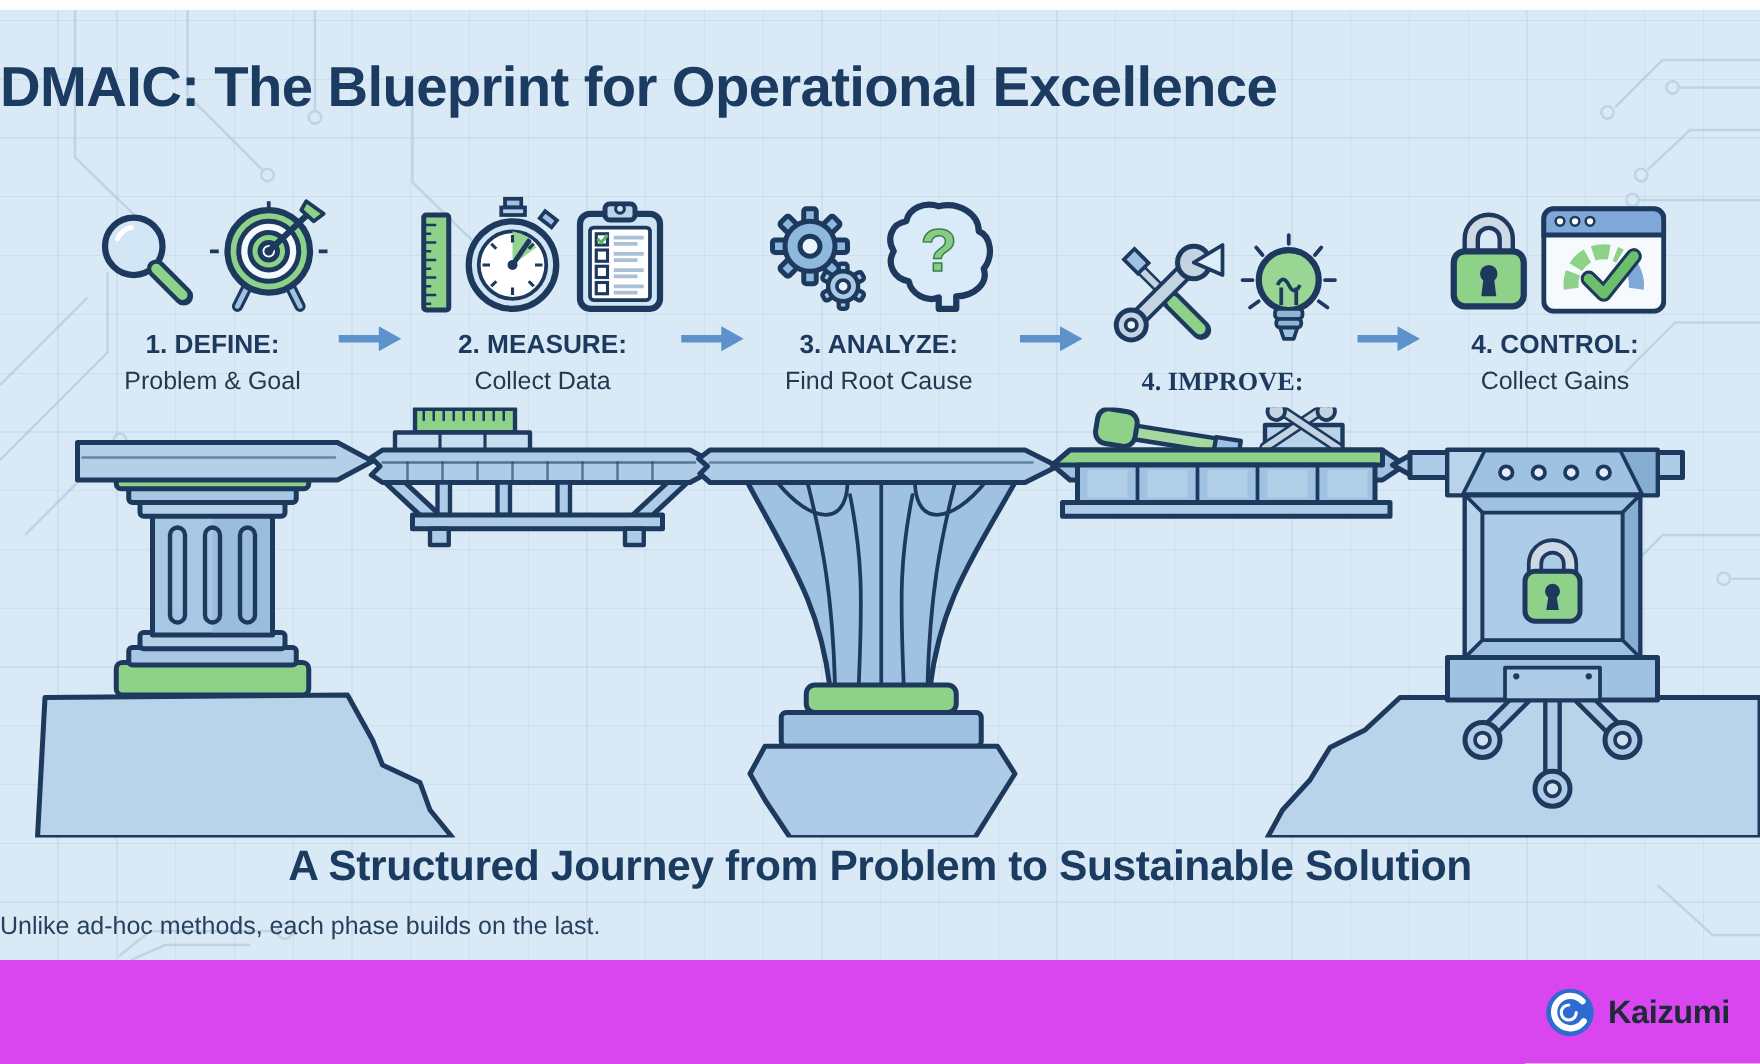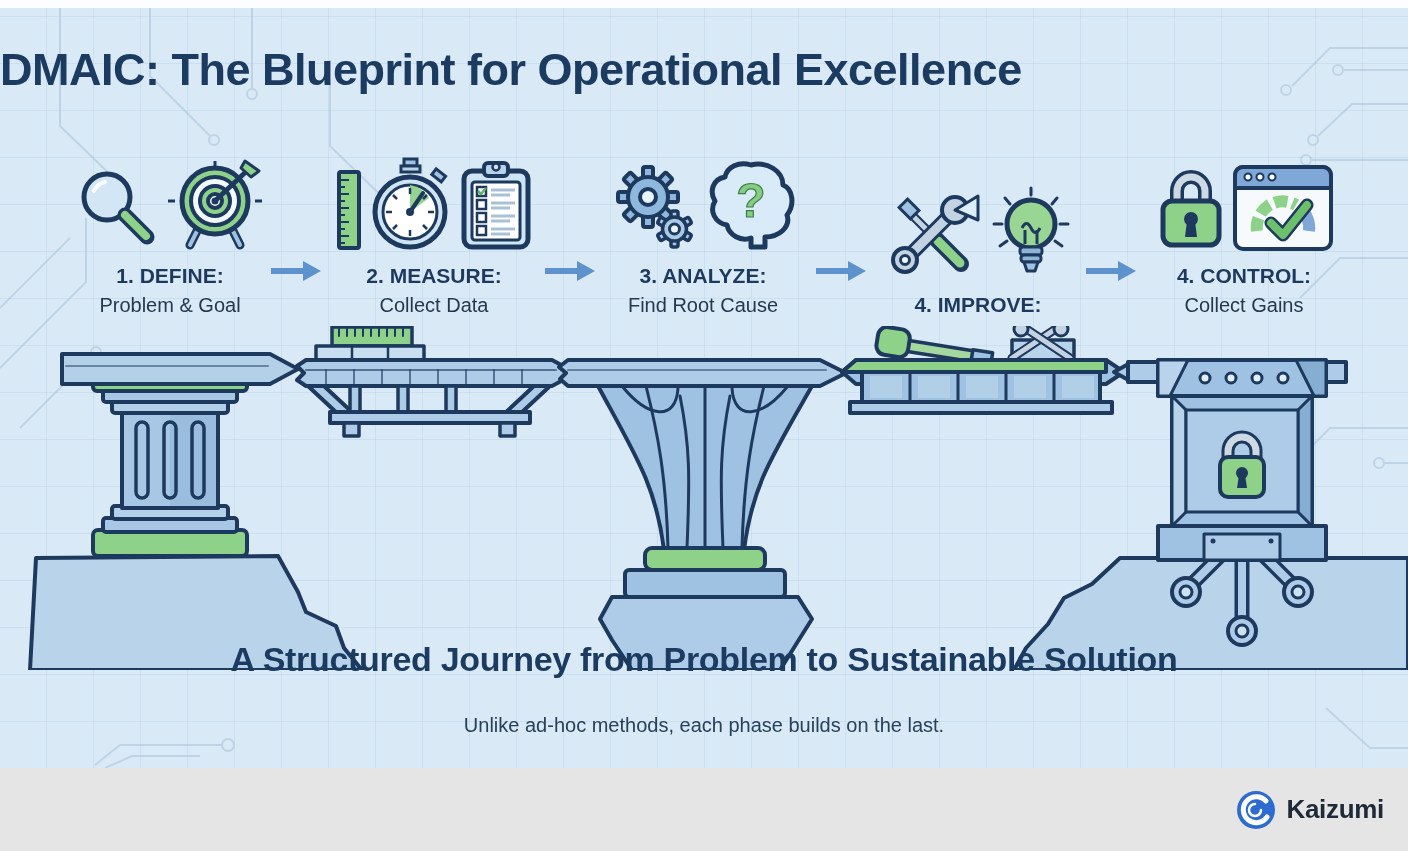--- a/index.html
+++ b/index.html
@@ -17,29 +17,29 @@
     position:absolute; top:36px; left:0; width:100%; 
     font-size:45px; font-weight:800; color:#1c3b61; letter-spacing:-0.5px;
   }
   .phase { position:absolute; top:132px; height:180px; display:flex; flex-direction:column; align-items:center; justify-content:flex-end; }
   .phase .icons { height:102px; display:flex; align-items:flex-end; justify-content:center; gap:6px; margin-bottom:10px; }
   .phase .pname { font-size:21px; font-weight:800; color:#1d3a5e; line-height:30px; white-space:nowrap; }
   .phase .psub  { font-size:20px; font-weight:400; color:#24394f; line-height:29px; white-space:nowrap; }
   .arrow { position:absolute; top:253px; }
   .bridge { position:absolute; top:318px; left:0; }
   .headline {
-    position:absolute; top:632px; left:0; width:100%; text-align:center;
+    position:absolute; top:666px; left:0; width:100%; text-align:center;
     font-size:34px; font-weight:800; color:#1c3b61; letter-spacing:-0.3px;
   }
   .subtext {
-    position:absolute; top:706px; left:0; width:100%; text-align:center;
+    position:absolute; top:722px; left:0; width:100%; 
     font-size:20px; font-weight:500; color:#27405c;
   }
   .footer {
-    position:absolute; bottom:0; left:0; width:1408px; height:83px; background:#e5e5e5;
+    position:absolute; bottom:0; left:0; width:1408px; height:83px; background:#d946ef;
     display:flex; align-items:center; justify-content:flex-end; padding-right:24px; gap:10px;
   }
   .brand-name { font-size:26px; font-weight:800; color:#1e2a38; letter-spacing:-0.3px; }
 </style>
 </head>
 <body>
 
 <div class="canvas">
 
   <div class="main">
@@ -205,21 +205,21 @@
         <svg width="94" height="92" viewBox="0 0 94 92">
           <path d="M46 6 C34 2 22 8 20 18 C8 20 4 32 10 42 C4 52 10 64 22 66 C24 76 36 83 46 79 L46 88 L60 88 L60 78
                    C74 78 86 68 82 56 C90 46 88 30 78 26 C78 12 62 2 46 6 Z" fill="#d9ebf9" stroke="#1d3a5e" stroke-width="5" stroke-linejoin="round"></path>
           <text x="46" y="58" text-anchor="middle" font-size="48" font-weight="bold" fill="#85cd80" stroke="#3f7d4c" stroke-width="1.2" font-family="Liberation Sans, sans-serif">?</text>
         </svg>
       </div>
       <div class="pname">3. ANALYZE:</div>
       <div class="psub">Find Root Cause</div>
     </div>
 
-    <div class="phase" style="left:828px; width:300px;">
+    <div class="phase" style="left:828px; width:300px;font-family:Liberation Serif, serif;">
       <div class="icons">
         <svg width="100" height="92" viewBox="0 0 100 92">
           <line x1="30" y1="26" x2="58" y2="54" stroke="#1d3a5e" stroke-width="9"></line>
           <line x1="30" y1="26" x2="58" y2="54" stroke="#c3d3e2" stroke-width="5"></line>
           <rect x="20" y="15" width="16" height="12" transform="rotate(45 28 21)" fill="#9fc2e2" stroke="#1d3a5e" stroke-width="3"></rect>
           <line x1="56" y1="52" x2="80" y2="76" stroke="#1d3a5e" stroke-width="16" stroke-linecap="round"></line>
           <line x1="57" y1="53" x2="79" y2="75" stroke="#8ed28a" stroke-width="9" stroke-linecap="round"></line>
           <line x1="26" y1="70" x2="72" y2="24" stroke="#1d3a5e" stroke-width="15"></line>
           <line x1="26" y1="70" x2="72" y2="24" stroke="#c3d3e2" stroke-width="9"></line>
           <circle cx="24" cy="72" r="12" fill="#c3d3e2" stroke="#1d3a5e" stroke-width="4"></circle>

